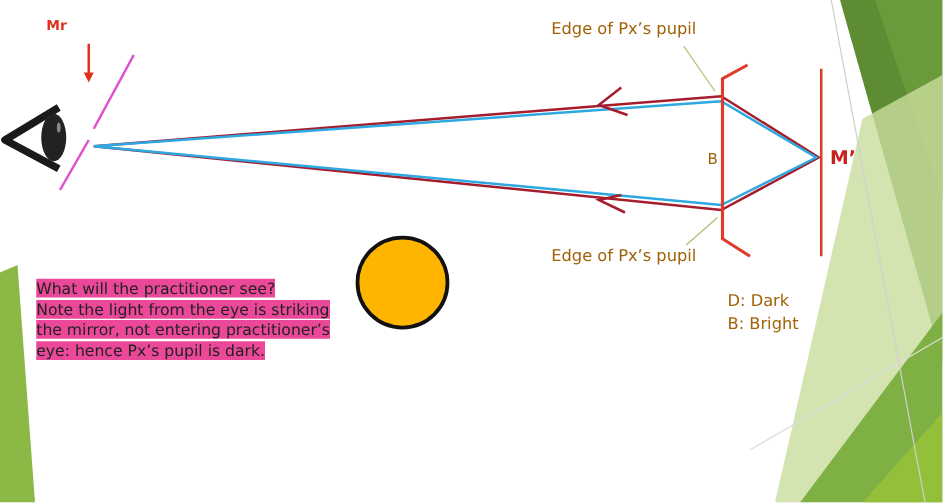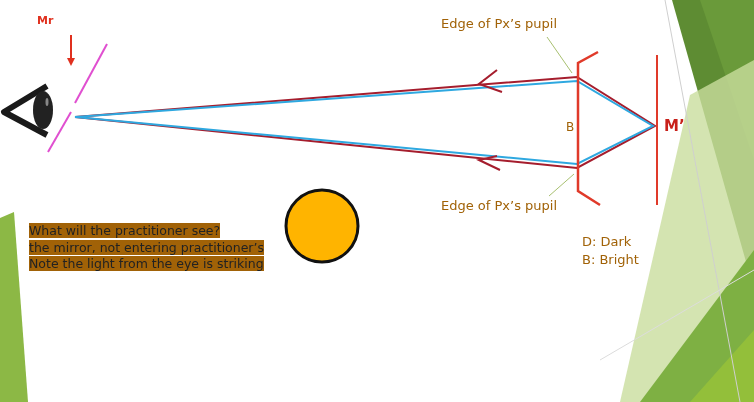--- a/index.html
+++ b/index.html
@@ -7,21 +7,21 @@
   #stage { position:absolute; left:0; top:0; width:754px; height:402px;padding-left:12px; }
   .lbl { position:absolute; white-space:nowrap; color:#a16207; font-size:13.5px; }
   #mr-label { left:37px; top:14px; color:#e0301e; font-weight:bold; font-size:11px; }
   #edge-top { left:441px; top:16px; font-size:13px; }
   #edge-bot { left:441px; top:198px; font-size:13px; }
   #b-mark { left:566px; top:120px; font-size:12px; }
   #m-prime { left:664px; top:117px; color:#c8201a; font-weight:bold; font-size:15px; }
   #legend { left:582px; top:233px; font-size:13px; line-height:18px; }
   #practitioner { left:19px; top:202px; color:#e86bd0; font-weight:bold; font-size:13px; }
   #note { position:absolute; left:29px; top:223px; font-size:12.5px; line-height:16.5px; color:#222; }
-  #note span { background:#a16207; display:inline; }
+  #note span { background:#ec4899; display:inline; }
 </style>
 </head>
 <body>
 
 <div id="stage">
   <svg width="754" height="402" viewBox="0 0 754 402" style="position:absolute;left:0;top:0;">
 
     <g>
       <polygon points="672,0 754,0 754,290" fill="#5e8c33"></polygon>
       <polygon points="700,0 754,0 754,160" fill="#6a9a3a"></polygon>
@@ -76,16 +76,17 @@
   <div class="lbl" id="edge-top">Edge of Px’s pupil</div>
   <div class="lbl" id="edge-bot">Edge of Px’s pupil</div>
   <div class="lbl" id="b-mark">B</div>
   <div class="lbl" id="m-prime">M’</div>
   <div class="lbl" id="legend">
     <div>D: Dark</div>
     <div>B: Bright</div>
   </div>
   <div id="note">
     <div><span>What will the practitioner see?</span></div>
+    <div><span>Note the light from the eye is striking</span></div>
     <div><span>the mirror, not entering practitioner’s</span></div>
-    <div><span>Note the light from the eye is striking</span></div>
+    <div><span>eye: hence Px’s pupil is dark.</span></div>
   </div>
 </div>
 
 </body></html>

